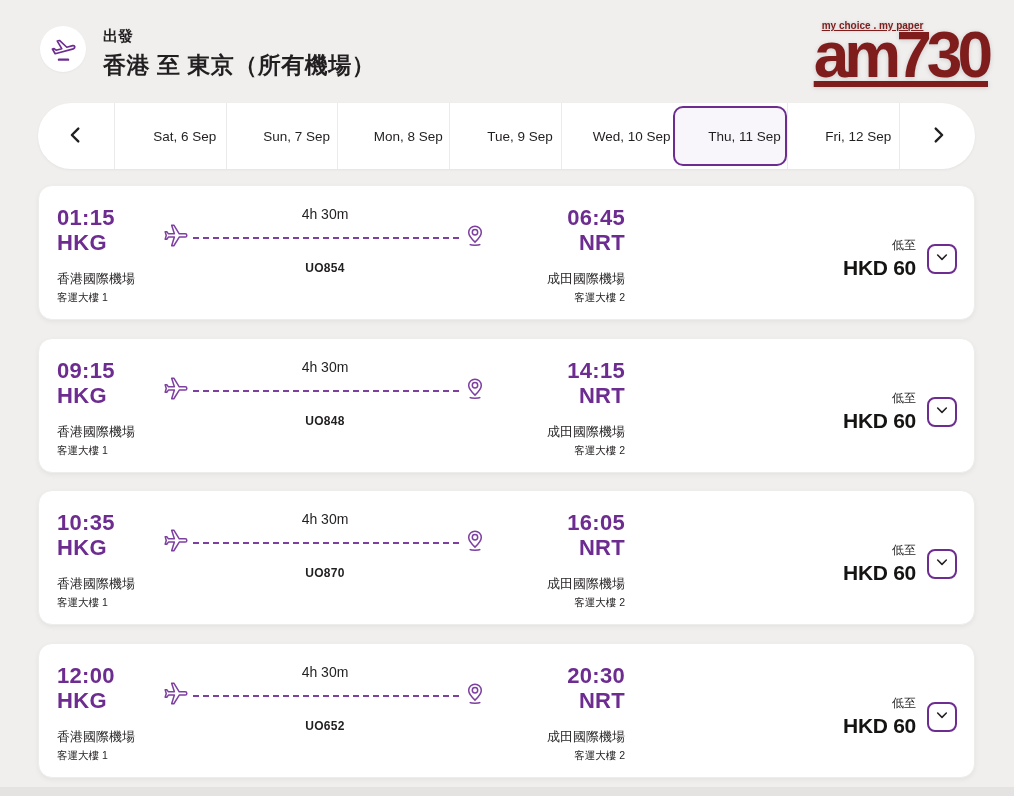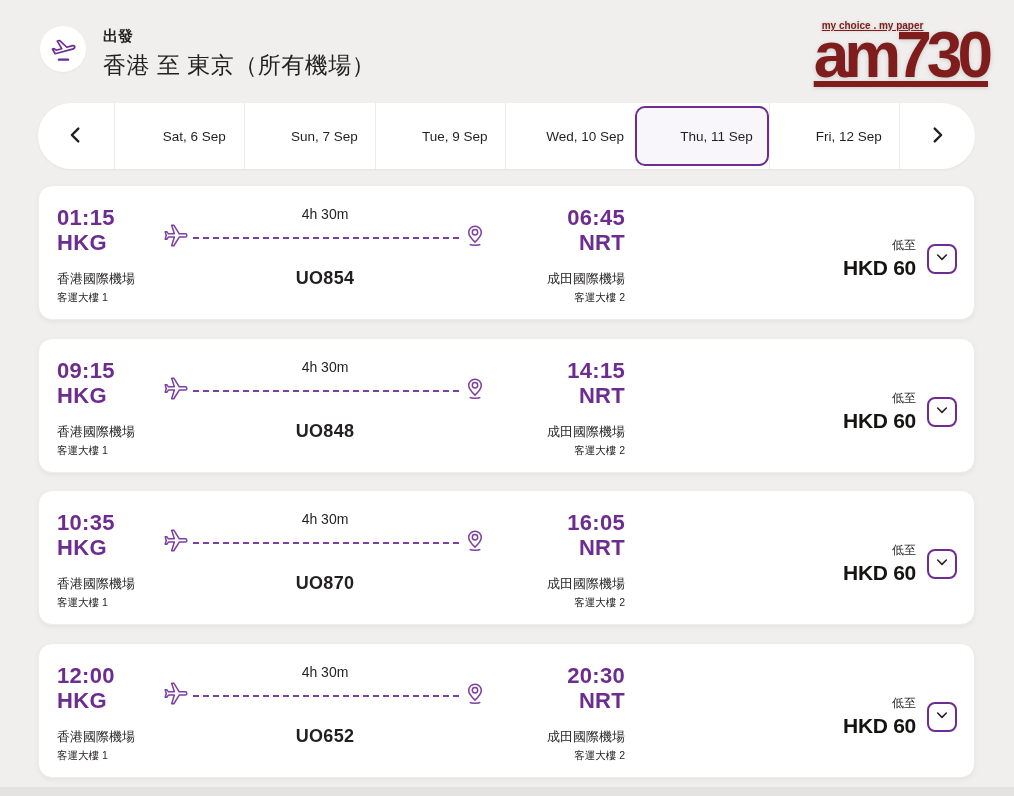--- a/index.html
+++ b/index.html
@@ -14,21 +14,21 @@
 
   
   .header { position:absolute; top:26px; left:40px; display:flex; align-items:flex-start; gap:17px; }
   .header-icon-circle {
     width:46px; height:46px; border-radius:50%; background:#ffffff;
     display:flex; align-items:center; justify-content:center;
     box-shadow:0 1px 2px rgba(0,0,0,.04);
   }
   .header-text { padding-top:1px; }
   .header-label { font-size:15px; font-weight:bold; color:#221f20; margin-bottom:4px; }
-  .header-title { font-size:23px; font-weight:normal; color:#221f20; letter-spacing:.5px; }
+  .header-title { font-size:23px; font-weight:bold; color:#221f20; letter-spacing:.5px; }
 
   
   .watermark { position:absolute; top:20px; right:26px; color:#7f1d1d; text-align:left; pointer-events:none;text-decoration:underline; }
   .watermark-tagline {
     font-size:10px; font-weight:bold; margin-left:8px; margin-bottom:-8px;
     text-shadow:0 0 3px rgba(120,120,120,.35);
   }
   .watermark-logo {
     font-size:64px; font-weight:800; line-height:1; letter-spacing:-5px;
     text-shadow:0 1px 4px rgba(120,120,120,.30);
@@ -68,21 +68,21 @@
   .time-big { font-size:22px; font-weight:bold; color:#6d2c90; line-height:1.12; letter-spacing:.3px; }
   .airport-name { margin-top:15px; font-size:13px; color:#221f20; }
   .terminal { margin-top:3px; font-size:10.5px; color:#221f20;text-align:center; }
 
   .col-route { width:324px; display:flex; flex-direction:column; align-items:center; padding-top:0; }
   .route-duration { font-size:14px; color:#221f20; }
   .route-line { display:flex; align-items:center; width:100%; margin-top:1px; }
   .dash {
     flex:1; height:0; border-top:2px dashed #7d3fa0; margin:0 4px;
   }
-  .route-flightno { font-size:18px; font-weight:bold; color:#221f20; margin-top:15px; letter-spacing:.3px; }
+  .route-flightno { font-size:12px; font-weight:bold; color:#221f20; margin-top:8px; letter-spacing:.3px; }
 
   .col-price { margin-left:auto; align-self:center; display:flex; align-items:center; gap:11px; padding-right:1px; margin-top:4px; }
   .price-text { text-align:right; }
   .price-prefix { font-size:12px; color:#221f20; margin-bottom:2px; }
   .price-value { font-size:21px; font-weight:bold; color:#161413; letter-spacing:-.3px; }
   .expand-btn {
     width:30px; height:30px; background:#ffffff; border:2px solid #6d2c90; border-radius:8px;
     display:flex; align-items:center; justify-content:center; cursor:pointer; padding:0;
   }
 
@@ -114,20 +114,21 @@
 <div class="carousel">
   <button class="carousel-arrow left">
     <span>
       <svg width="22" height="22" viewBox="0 0 24 24" fill="none" stroke="#221f20" stroke-width="2.6" stroke-linecap="round" stroke-linejoin="round">
           <polyline points="14.5 5 7.5 12 14.5 19"></polyline>
         </svg>
     </span>
   </button>
   <div class="date-cell">Sat, 6 Sep</div>
   <div class="date-cell">Sun, 7 Sep</div>
+  <div class="date-cell">Mon, 8 Sep</div>
   <div class="date-cell">Tue, 9 Sep</div>
   <div class="date-cell">Wed, 10 Sep</div>
   <div class="date-cell selected">Thu, 11 Sep</div>
   <div class="date-cell">Fri, 12 Sep</div>
   <button class="carousel-arrow right">
     <span>
       <svg width="22" height="22" viewBox="0 0 24 24" fill="none" stroke="#221f20" stroke-width="2.6" stroke-linecap="round" stroke-linejoin="round">
           <polyline points="9.5 5 16.5 12 9.5 19"></polyline>
         </svg>
     </span>

